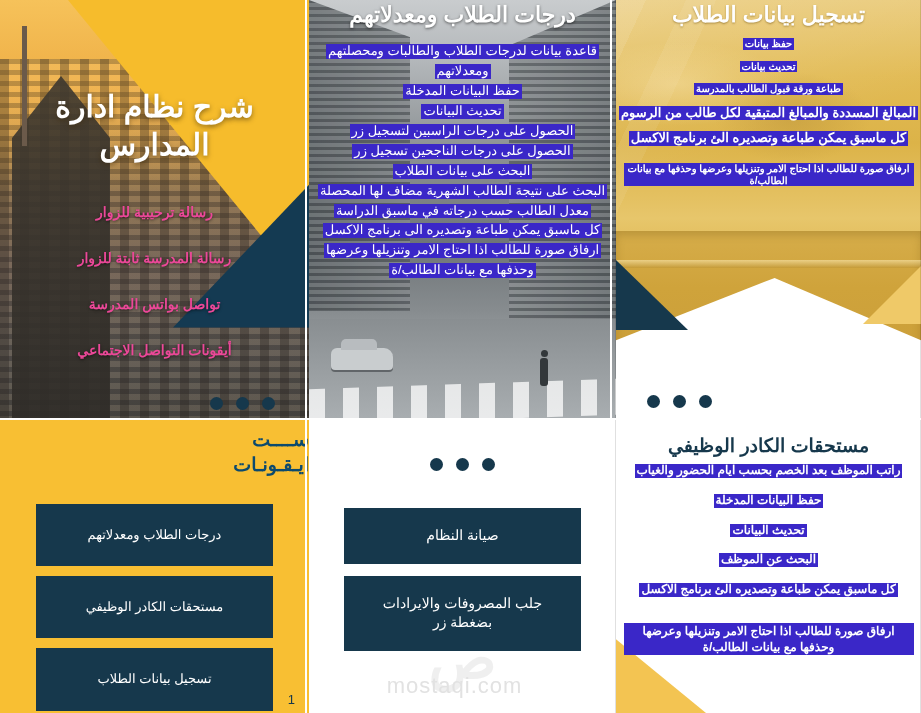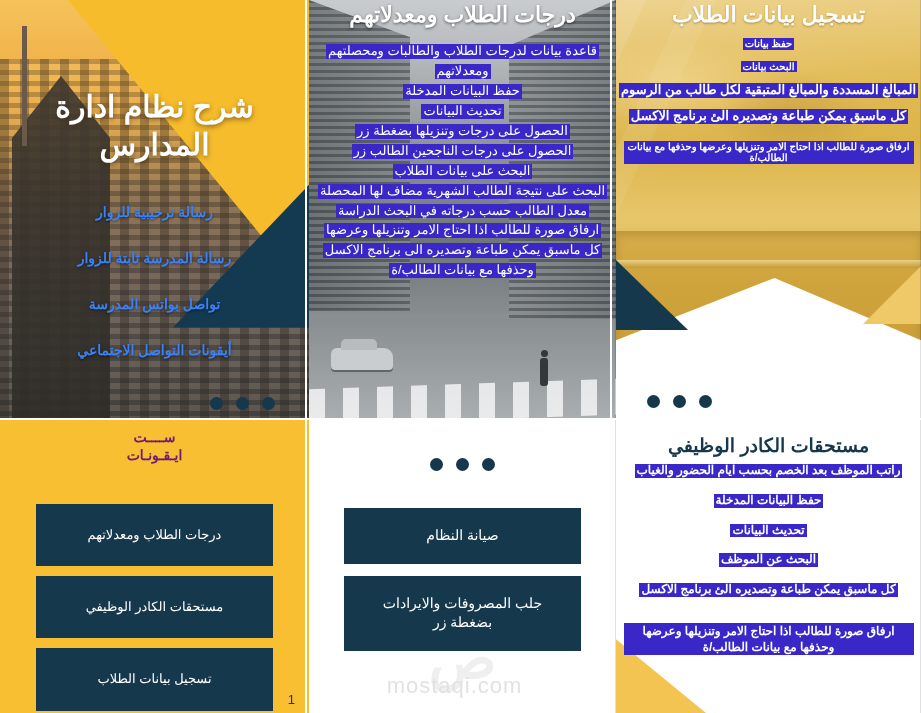--- a/index.html
+++ b/index.html
@@ -194,21 +194,21 @@
     position:absolute; top:88px; left:14px; right:14px;
     text-align:center; color:#ffffff;
     font-size:30px; font-weight:bold; line-height:1.25;
     text-shadow:0 2px 5px rgba(60,40,10,.55);
   }
   .p3 .lines {
     position:absolute; top:204px; left:10px; right:10px;
     display:flex; flex-direction:column; align-items:center; gap:30px;
   }
   .p3 .lines .ln {
-    color:#3b82f6; font-size:14px; font-weight:bold;
+    color:#ec4899; font-size:14px; font-weight:bold;
     text-shadow:0 1px 3px rgba(0,0,0,.55);
   }
   .p3 .dots-row { position:absolute; right:34px; bottom:10px; }
 
   
   .p4 { background:#ffffff; }
   .p4 .gold-tri {
     position:absolute; left:0; bottom:0; width:90px; height:90px;
     background:#f3c452;
     clip-path: polygon(0 100%, 0 18%, 100% 100%);
@@ -247,22 +247,22 @@
   }
   .p5 .wm-mark {
     position:absolute; left:50%; bottom:22px; transform:translateX(-50%);
     font-size:56px; color:rgba(210,210,210,.35); font-weight:bold;
   }
 
   
   .p6 { background:#f8bf33; }
   .p6 .title {
     position:absolute; top:8px; left:0; right:0;
-    text-align:center; color:#701a75;
-    font-size:14px; font-weight:bold; line-height:1.3;
+    color:#0c4a6e;
+    font-size:19px; font-weight:bold; line-height:1.3;
     letter-spacing:3px;
   }
   .p6 .btns {
     position:absolute; top:84px; left:36px; right:36px;
     display:flex; flex-direction:column; gap:10px;
   }
   .p6 .btn-navy { padding:22px 8px; font-size:13px; }
   .p6 .page-no {
     position:absolute; right:14px; bottom:6px;
     color:#16384c; font-size:13px;
@@ -289,21 +289,22 @@
       <div class="desk"></div>
       <div class="deskedge"></div>
       <div class="white-wedge"></div>
       <div class="navy-tri"></div>
       <div class="gold-tri"></div>
 
       <h2 class="title">تسجيل بيانات الطلاب</h2>
 
       <div class="lines">
         <span class="hl">حفظ بيانات</span>
-        <span class="hl">البحث بيانات</span>
+        <span class="hl">تحديث بيانات</span>
+        <span class="hl">طباعة ورقة قبول الطالب بالمدرسة</span>
         <span class="hl big">المبالغ المسددة والمبالغ المتبقية لكل طالب من الرسوم</span>
         <span class="hl big">كل ماسبق يمكن طباعة وتصديره الئ برنامج الاكسل</span>
         <span class="hl wrap" style="max-width:290px;margin-top:6px;">ارفاق صورة للطالب اذا احتاج الامر وتنزيلها وعرضها وحذفها مع بيانات الطالب/ة</span>
       </div>
 
       <div class="dots-row dots">
         <i></i>
         <i></i>
         <i></i>
       </div>
@@ -321,27 +322,27 @@
       <div class="car"></div>
       <div class="person"></div>
 
       <h2 class="title">درجات الطلاب ومعدلاتهم</h2>
 
       <div class="lines">
         <span class="hl">قاعدة بيانات لدرجات الطلاب والطالبات ومحصلتهم</span>
         <span class="hl">ومعدلاتهم</span>
         <span class="hl">حفظ البيانات المدخلة</span>
         <span class="hl">تحديث البيانات</span>
-        <span class="hl">الحصول على درجات وتنزيلها بضغطة زر</span>
-        <span class="hl">الحصول على درجات الناجحين الطالب زر</span>
+        <span class="hl">الحصول على درجات الراسبين لتسجيل زر</span>
+        <span class="hl">الحصول على درجات الناجحين تسجيل زر</span>
         <span class="hl">البحث على بيانات الطلاب</span>
         <span class="hl">البحث على نتيجة الطالب الشهرية مضاف لها المحصلة</span>
-        <span class="hl">معدل الطالب حسب درجاته في البحث الدراسة</span>
+        <span class="hl">معدل الطالب حسب درجاته في ماسبق الدراسة</span>
+        <span class="hl">كل ماسبق يمكن طباعة وتصديره الى برنامج الاكسل</span>
         <span class="hl">ارفاق صورة للطالب اذا احتاج الامر وتنزيلها وعرضها</span>
-        <span class="hl">كل ماسبق يمكن طباعة وتصديره الى برنامج الاكسل</span>
         <span class="hl">وحذفها مع بيانات الطالب/ة</span>
       </div>
       <div class="edge-shadow"></div>
     </div>
   </section>
 
   <section class="panel p3">
     <div class="panel-inner">
       <div class="bg"></div>
       <div class="sky"></div>

